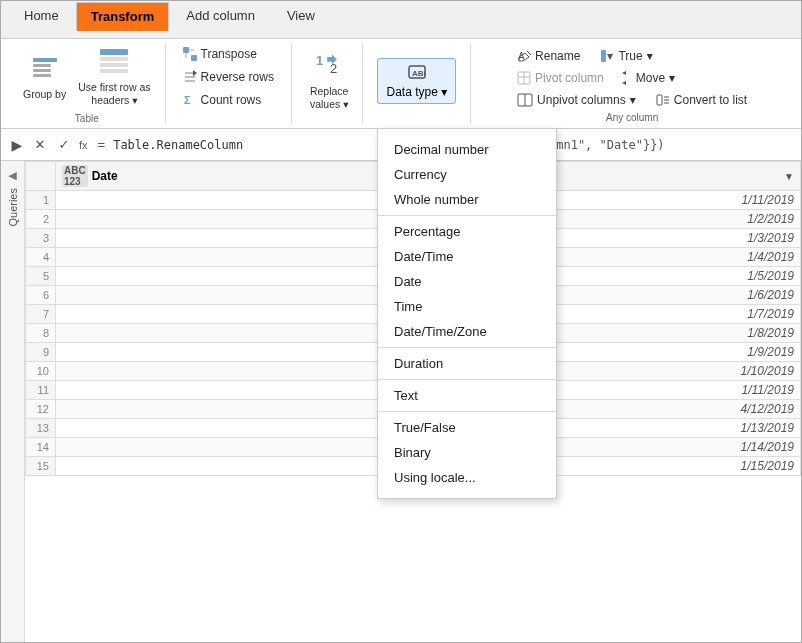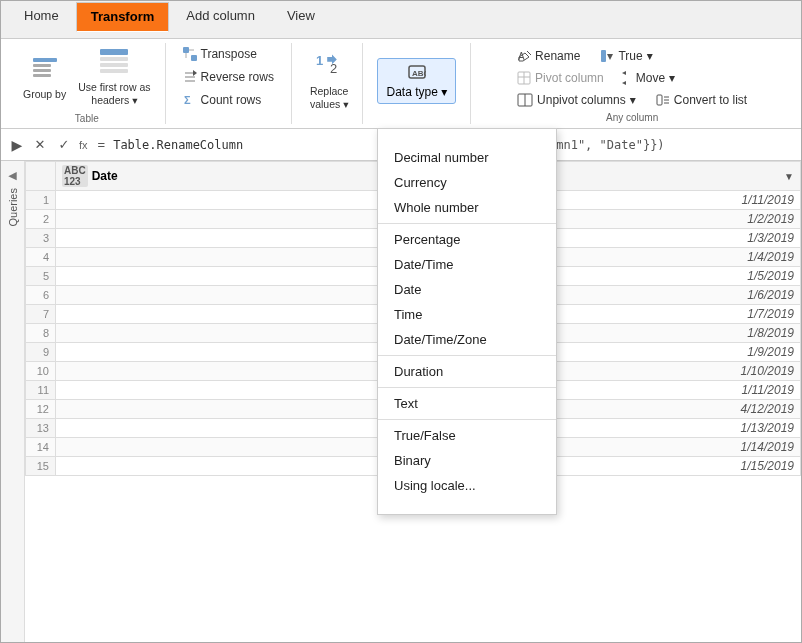--- a/index.html
+++ b/index.html
@@ -266,21 +266,21 @@
     
     .dropdown-overlay {
       position: absolute;
       top: 128px;
       left: 377px;
       width: 180px;
       background: #fff;
       border: 1px solid #ccc;
       box-shadow: 2px 3px 8px rgba(0,0,0,0.18);
       z-index: 100;
-      padding: 16px 0;
+      padding: 8px 0;
     }
     .dropdown-item {
       padding: 5px 16px;
       font-size: 13px;
       color: #222;
       cursor: pointer;
     }
     .dropdown-separator {
       height: 1px;
       background: #ddd;

